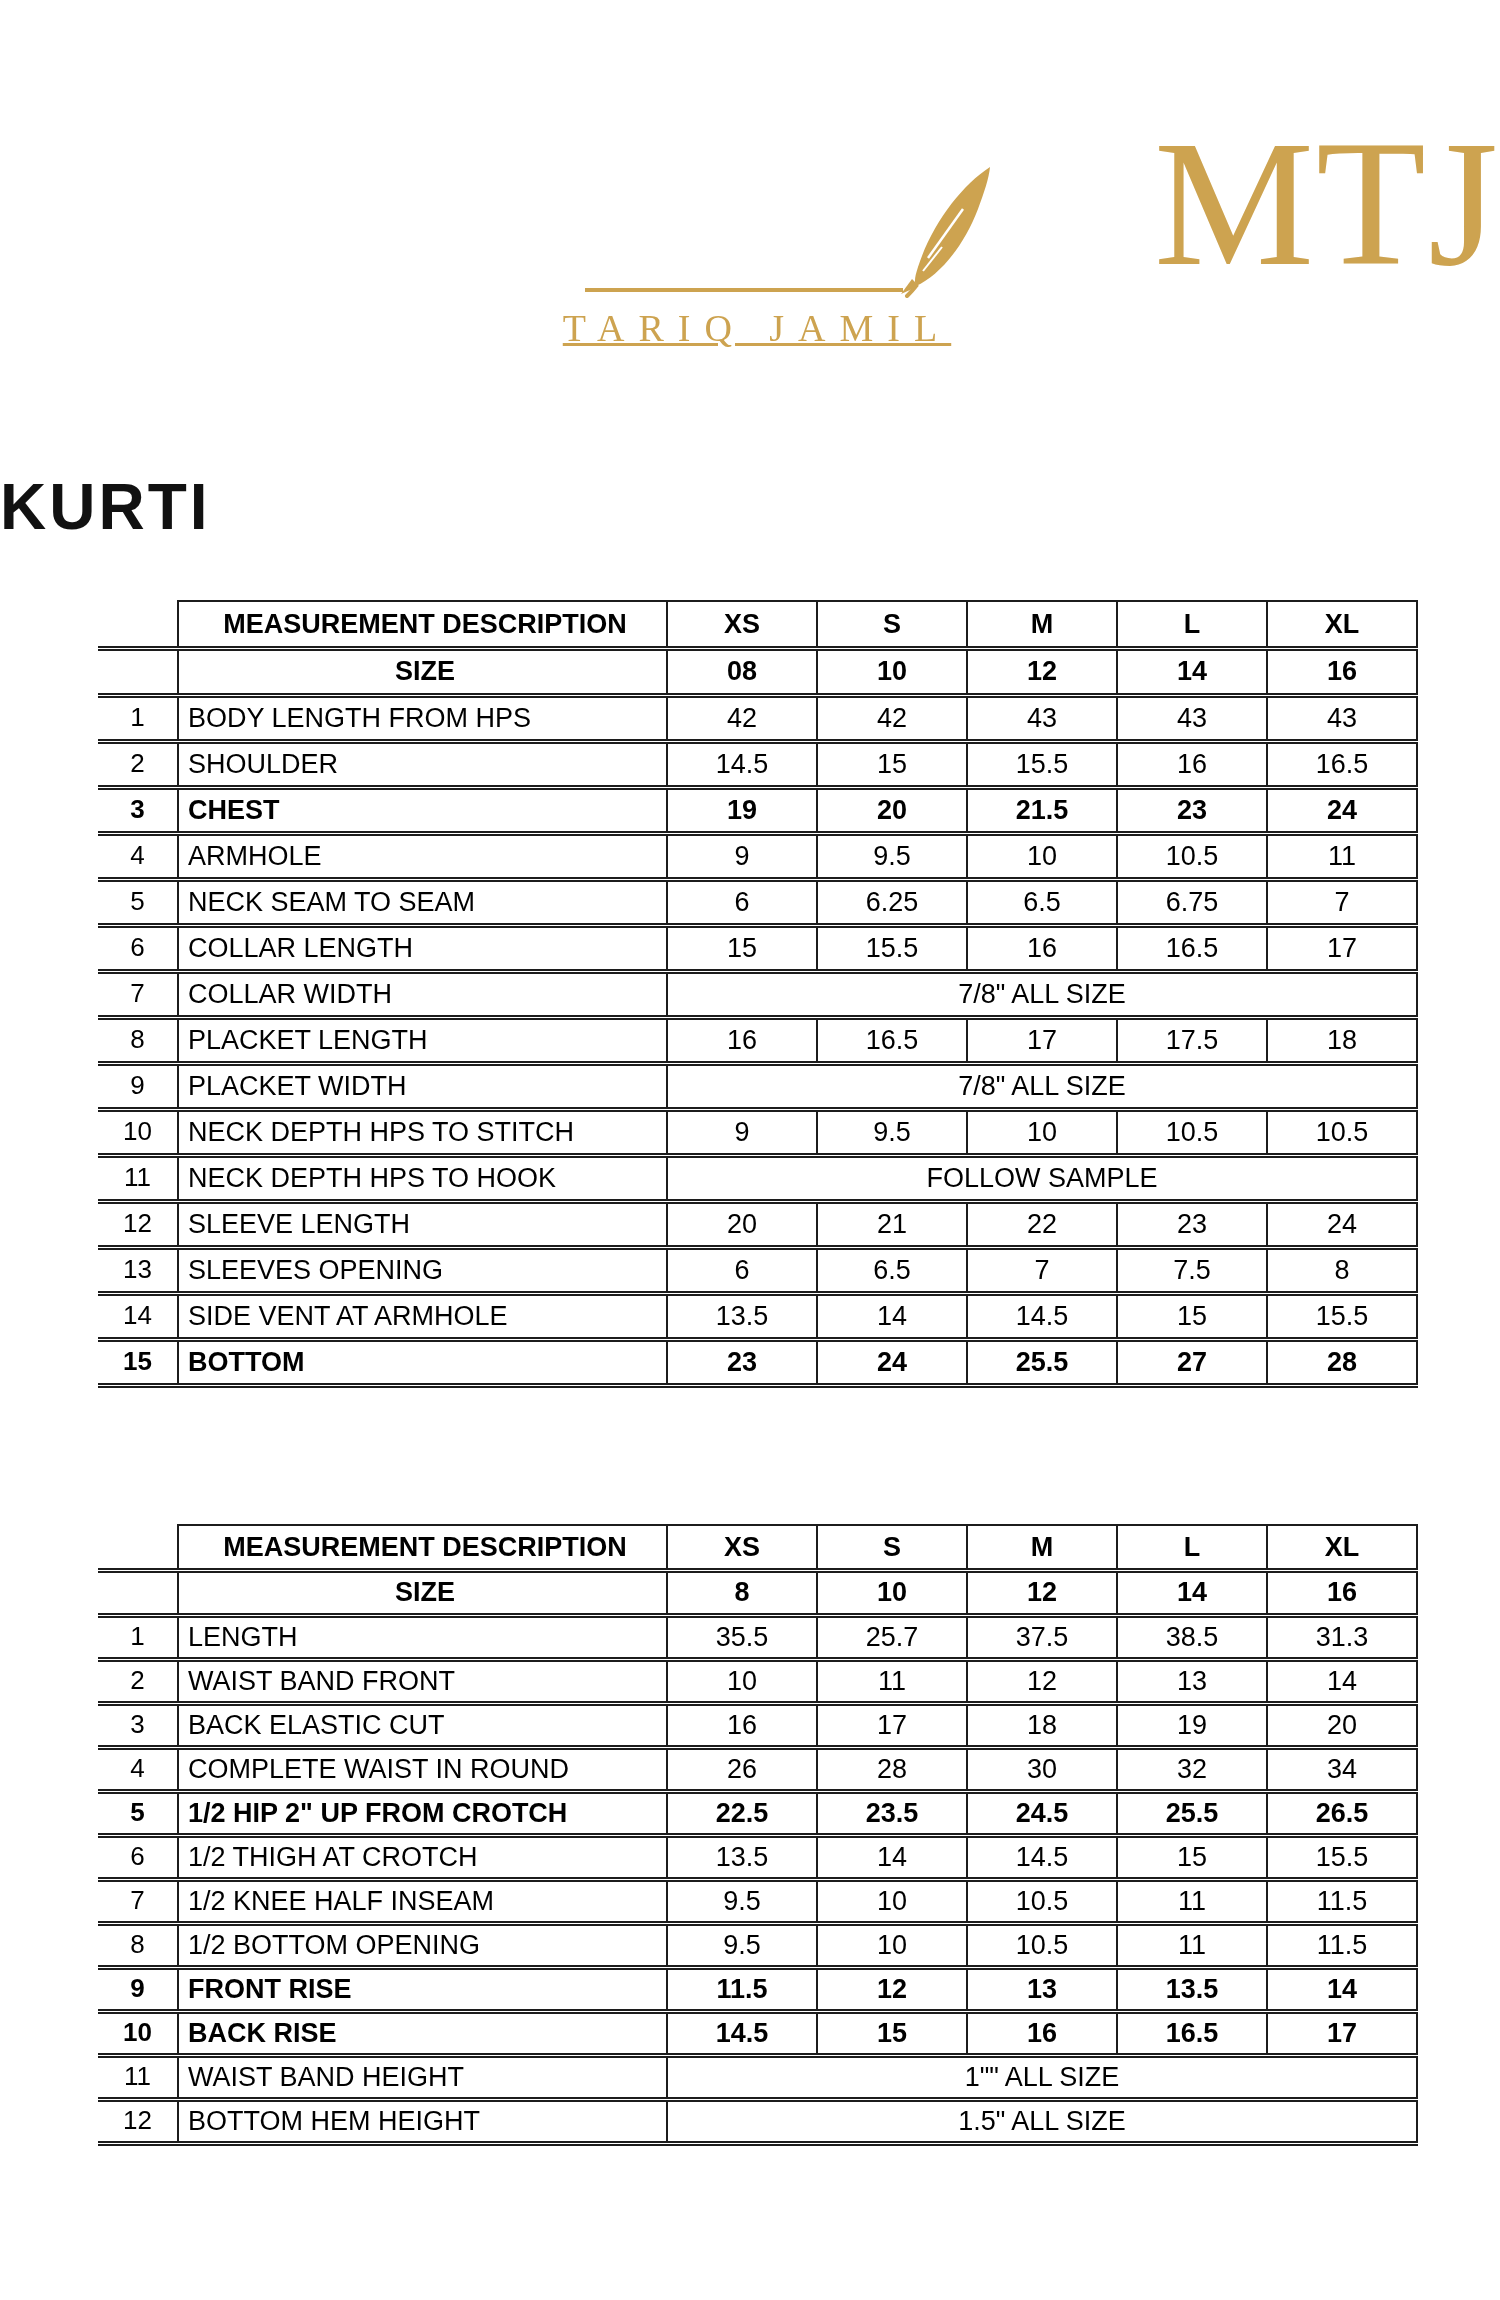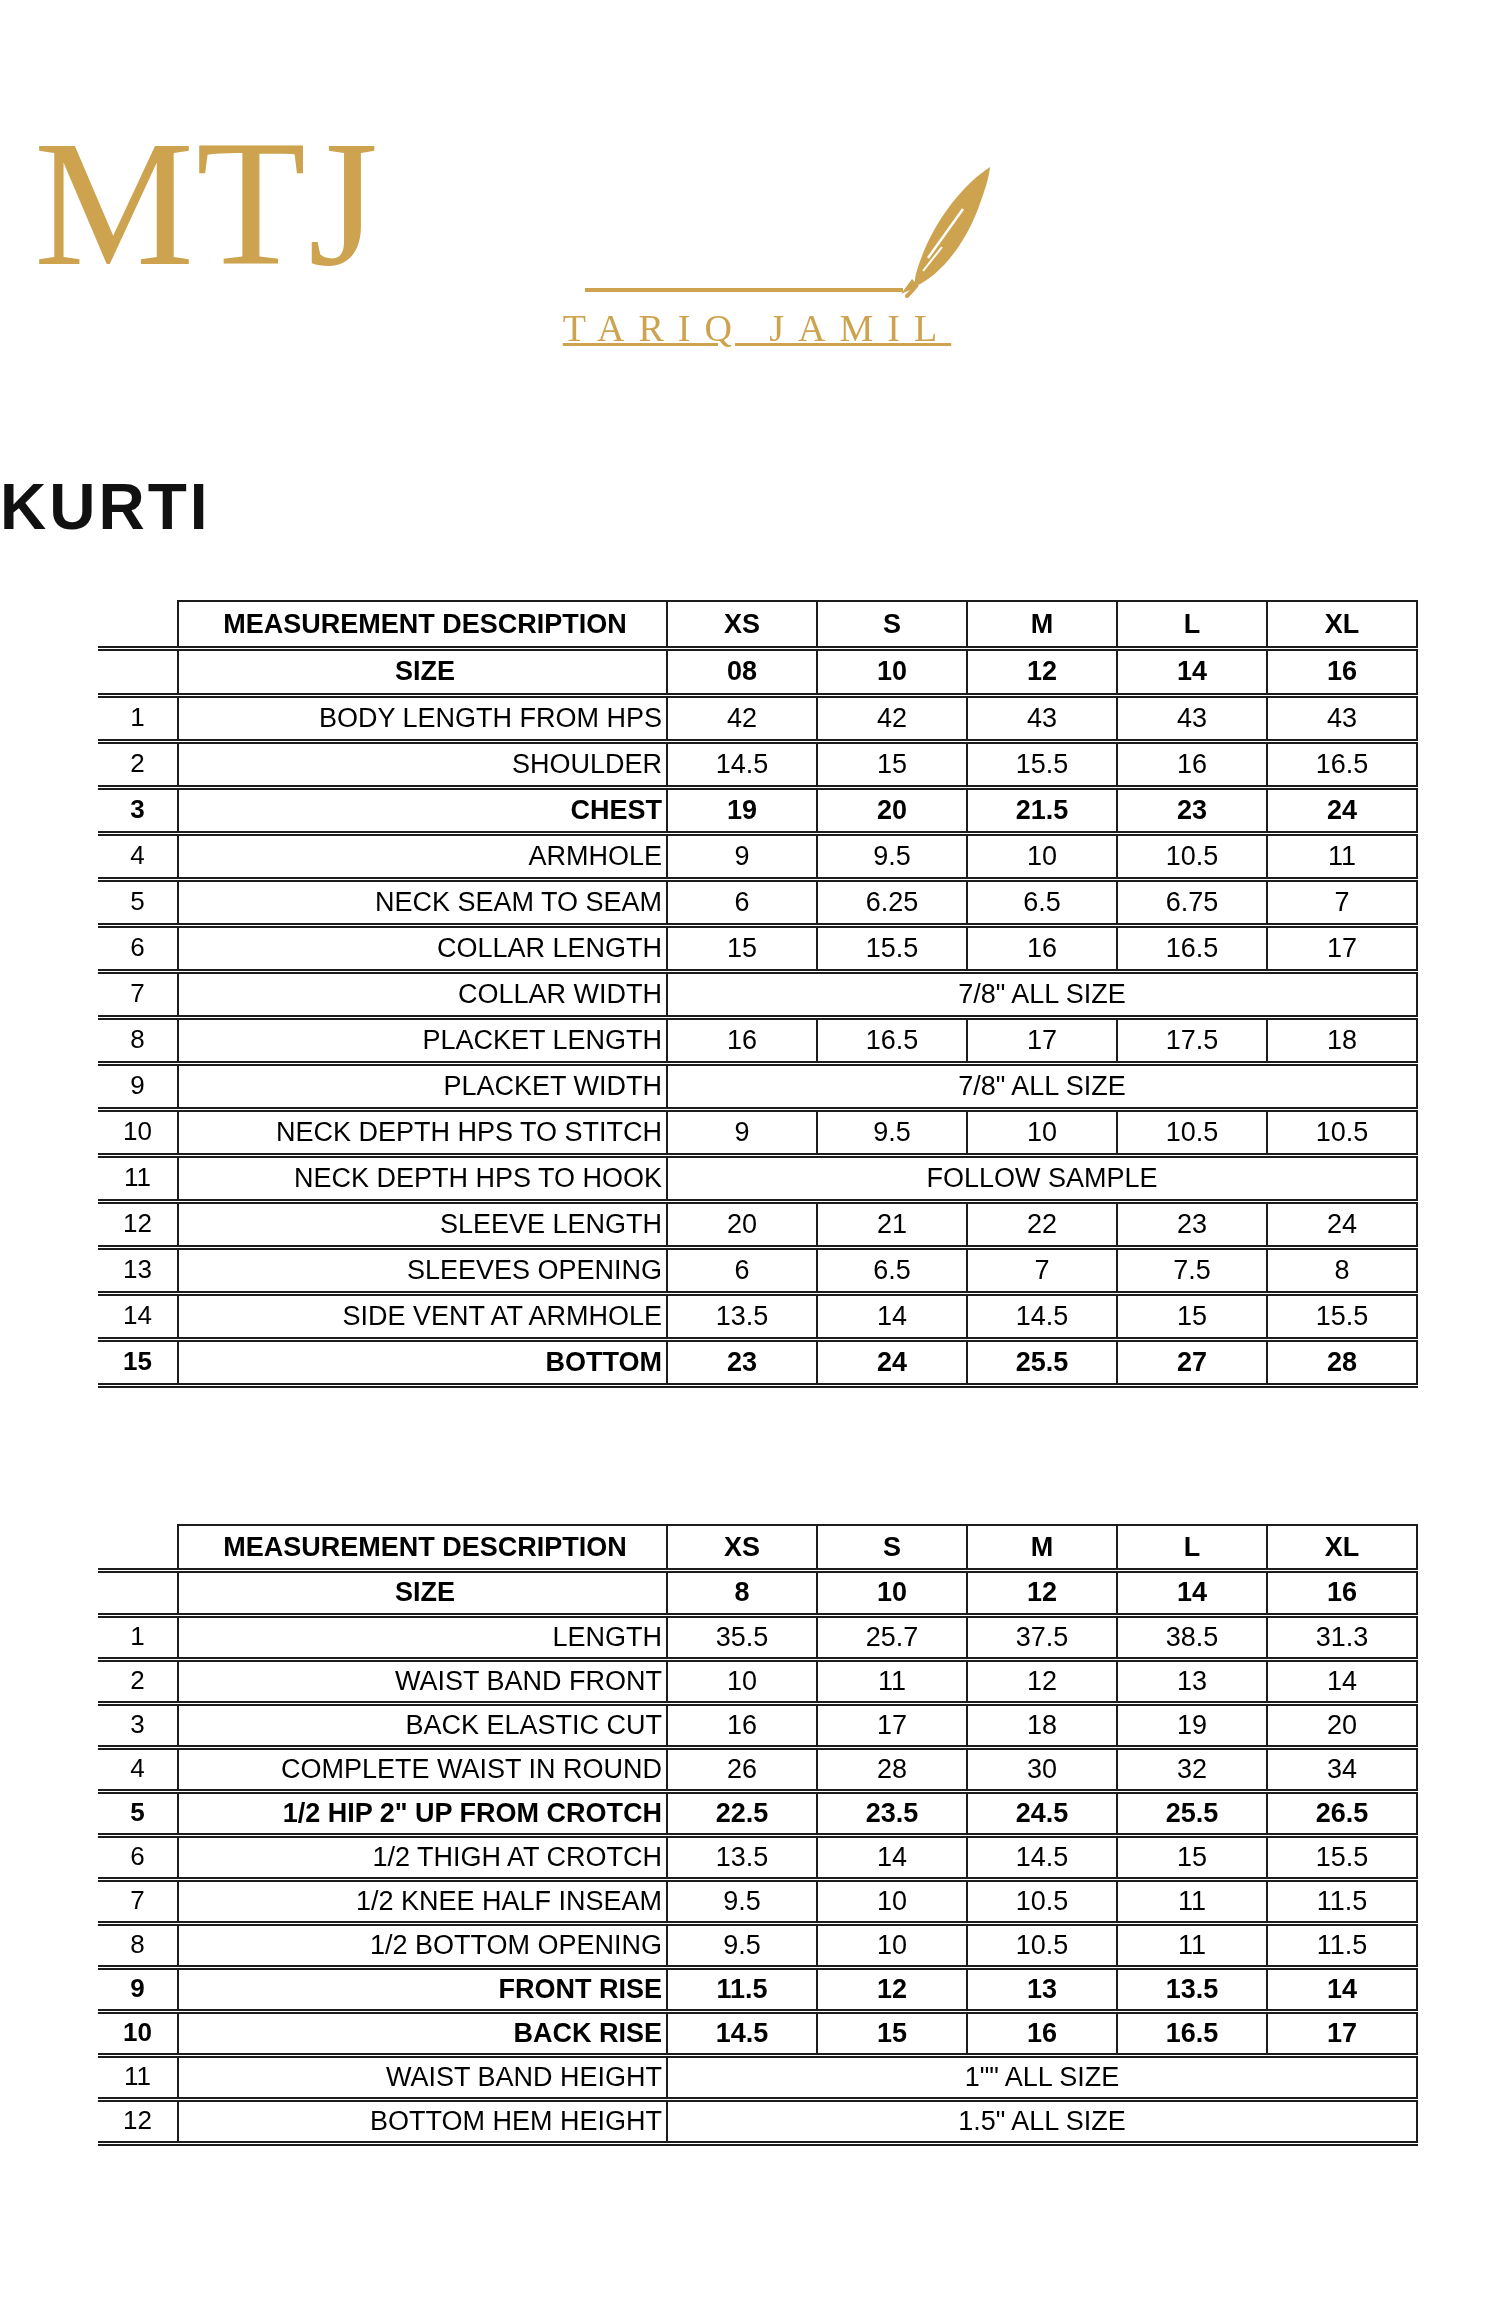--- a/index.html
+++ b/index.html
@@ -5,21 +5,21 @@
   * { margin:0; padding:0; box-sizing:border-box; }
   html,body { background:#ffffff; }
   .page {
     position:relative; width:1500px; height:2300px; background:#fff;
     font-family:"Liberation Sans", sans-serif; color:#000; overflow:hidden;
   }
 
   
   .logo-mtj {
     position:absolute; left:0; right:0; top:114px;
-    text-align:left; font-family:"Liberation Serif", serif;
+    text-align:right; font-family:"Liberation Serif", serif;
     font-size:180px; line-height:1; letter-spacing:2px; color:var(--gold);padding-left:34px;
   }
   .logo-line {
     position:absolute; left:585px; top:288px; width:318px; height:4px;
     background:var(--gold);
   }
   .feather { position:absolute; left:895px; top:163px; }
   .logo-sub {
     position:absolute; left:0; right:0; top:306px; text-align:center;
     font-family:"Liberation Serif", serif; font-size:38px; letter-spacing:14px;
@@ -54,21 +54,21 @@
     font-size:27px; line-height:1.05;
     padding:2px 4px;
     overflow:hidden; white-space:nowrap;
   }
   table.spec td:last-child { border-right:2px solid #1c1c1c; }
   table.spec tr:last-child td { border-bottom:5px double #1c1c1c; }
   table.spec tr.hdr td { border-top:2px solid #1c1c1c; }
   table.spec td.num { border-left:none; text-align:center; font-size:26px; }
   table.spec tr.hdr td.num { border-top:none; }
 
-  table.spec td.desc { text-align:right; padding-left:9px; }
+  table.spec td.desc { text-align:left; padding-left:9px; }
   table.spec td.val  { text-align:center; }
   table.spec td.center { text-align:center; }
   table.spec .bold, table.spec tr.boldrow td { font-weight:700;margin-left:20px; }
 
   .t1 tr { height:46px; }
   .t1 tr.hdr, .t1 tr.size { height:47px; }
   .t2 tr { height:44px; }
   .t2 tr.hdr, .t2 tr.size { height:45px; }
 </style>
 </head>

